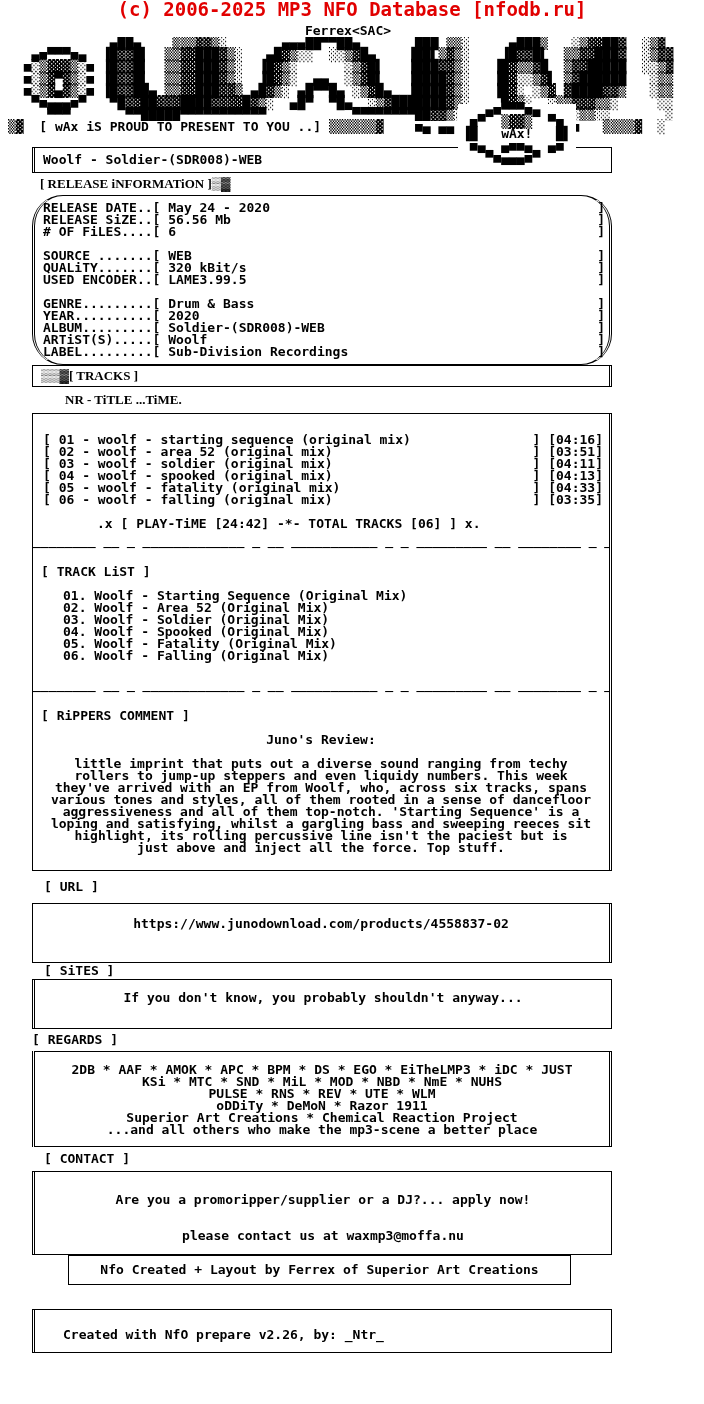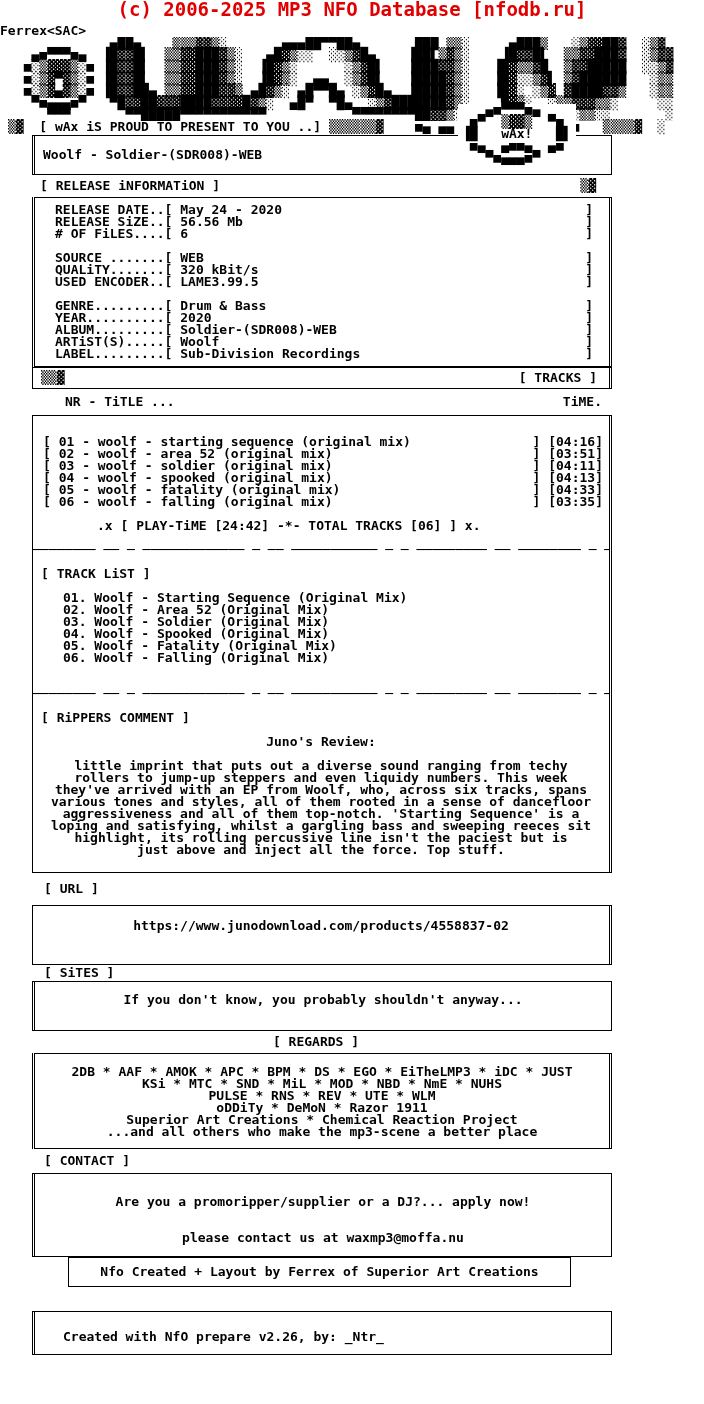--- a/index.html
+++ b/index.html
@@ -7,52 +7,52 @@
     width:704px;height:1404px;position:relative;overflow:hidden;
     background:#ffffff;color:#000000;
     font-family:"DejaVu Sans Mono",monospace;font-weight:bold;
   }
   .r{height:12px;line-height:12px;font-size:13px;white-space:pre;}
   pre{margin:0;font:bold 13px/12px "DejaVu Sans Mono",monospace;white-space:pre;}
   .col{margin-left:32px;width:580px;box-sizing:border-box;}
   .box{border:1px solid #000;}
   .dl{border-left:3px double #000;}
   .dr{border-right:3px double #000;}
-  .flexr{display:flex;justify-content:space-between;align-items:center;}
+  .flexr{display:flex;align-items:center;font-family:Liberation Serif, serif;}
   .ctr{text-align:center;}
   #copyright{height:22px;padding-top:3px;text-align:center;color:#e10000;font-size:19px;line-height:13px;white-space:pre;}
-  #ferrex{text-align:left;padding-right:8px;}
+  #ferrex{text-align:center;padding-right:8px;}
   #art{padding-left:8px;height:84px;overflow:hidden;}
   #presents{padding-left:8px;}
   #wax-badge{position:absolute;left:458px;top:104px;z-index:5;background:#ffffff;padding:0 4px;}
-  #title-box{margin-top:2px;padding:13px 0;}
+  #title-box{margin-top:14px;padding:6px 0;}
   #title-box .r{padding-left:8px;}
   .labelrow{box-sizing:border-box;}
   #label-release{height:22px;}
   #label-release .lab{padding-left:8px;}
   #label-release .shade{margin-right:16px;}
-  #release-box{padding:6px 12px;}
+  #release-box{padding:6px 0;border-radius:31px;}
   .field{padding-left:8px;padding-right:4px;display:flex;justify-content:space-between;}
   #tracks-label-box{padding:4px 0;}
   #tracks-label-box .shade{padding-left:8px;}
   #tracks-label-box .lab{padding-right:12px;}
   #header-row{height:26px;padding-left:33px;padding-right:10px;}
   #main-box{padding-top:8px;padding-bottom:4px;}
   .trow{padding-left:10px;padding-right:6px;display:flex;justify-content:space-between;}
   #playtime{padding-left:64px;}
   .inlabel{padding-left:8px;}
   .entry{padding-left:30px;}
   .dash{overflow:hidden;}
   #label-url{height:32px;display:flex;align-items:center;}
   #label-url .lab{padding-left:12px;}
   #url-box{padding-top:14px;padding-bottom:32px;}
   #label-sites{height:16px;display:flex;align-items:center;}
   #label-sites .lab{padding-left:12px;}
   #sites-box{padding-top:12px;padding-bottom:24px;}
-  #label-regards{height:22px;display:flex;align-items:center;justify-content:center;}
+  #label-regards{height:22px;display:flex;align-items:center;justify-content:flex-start;}
   #label-regards .lab{padding-right:12px;}
   #regards-box{padding-top:12px;padding-bottom:10px;}
   #label-contact{height:24px;display:flex;align-items:center;}
   #label-contact .lab{padding-left:12px;}
   #contact-box{padding-top:10px;}
   #credit-box{margin-left:68px;width:503px;box-sizing:border-box;padding:8px 0;}
   #footer-box{margin-top:24px;padding:11px 0;}
   #footer-box .r{padding-left:28px;margin-top:8px;}
 </style>
 </head>

